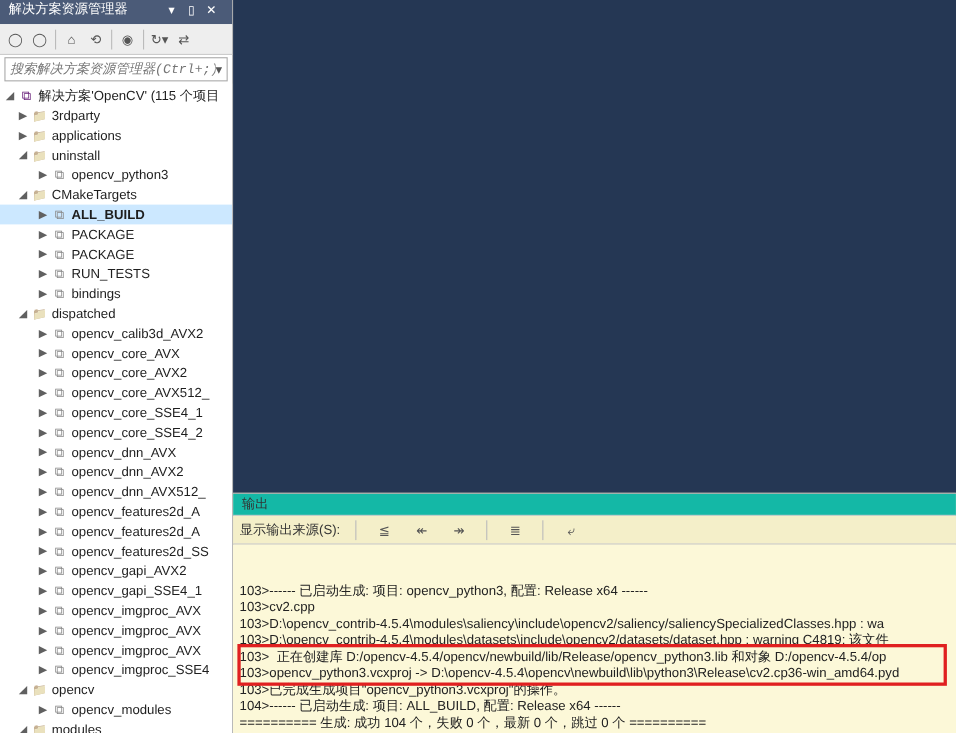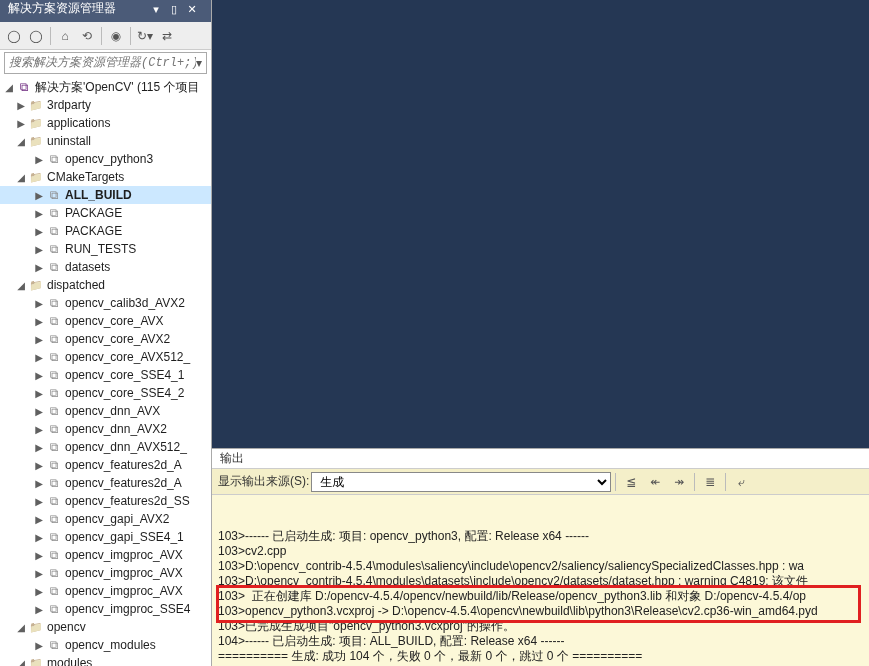--- a/index.html
+++ b/index.html
@@ -18,22 +18,22 @@
 .tree-row.selected { background: #cce8ff; }
 .tree-row.bold .label { font-weight: 700; }
 .expander { width: 14px; text-align: center; color: #606060; font-size: 10px; user-select: none; }
 .icon { width: 16px; height: 16px; display: inline-flex; align-items: center; justify-content: center; margin-right: 3px; font-size: 12px; }
 .icon.sln { color: #68217a; }
 .icon.folder { color: #dcb67a; }
 .icon.proj { color: #888; }
 .label { color: #1e1e1e; font-size: 12px; }
 .right-area { position: absolute; left: 212px; top: 0; right: 0; height: 448px; background: #253754; }
 .output-panel { position: absolute; left: 212px; top: 448px; right: 0; bottom: 0; background: #fcf8d8; border-top: 1px solid #aaa; display: flex; flex-direction: column; }
-.output-title { background: #ffffff; height: 20px; padding: 0 8px; display: flex; align-items: center; font-size: 12px; color: #333; border-bottom: 1px solid #ccc; }
-.output-toolbar { background: #f4efc9; height: 26px; display: flex; align-items: center; padding: 0 6px; gap: 2px; border-bottom: 1px solid #ccc; font-size: 12px; color: #333; }
+.output-title { background: #14b8a6; height: 20px; padding: 0 8px; display: flex; align-items: center; font-size: 12px; color: #333; border-bottom: 1px solid #ccc; }
+.output-toolbar { background: #f4efc9; height: 26px; display: flex; align-items: center; padding: 0 6px; gap: 12px; border-bottom: 1px solid #ccc; font-size: 12px; color: #333; }
 .output-toolbar select { background: #fff; border: 1px solid #888; font-size: 12px; height: 20px; width: 300px; padding: 0 4px; }
 .out-btn { width: 22px; height: 20px; display: flex; align-items: center; justify-content: center; cursor: pointer; color: #555; border-radius: 2px; }
 .output-body { flex: 1; background: #fcf8d8; padding: 4px 6px; font-family: "Consolas", "Courier New", monospace; font-size: 12px; color: #222; overflow: auto; white-space: pre; line-height: 15px; position: relative; }
 .highlight-box { position: absolute; border: 3px solid #e02020; left: 4px; right: 8px; top: 90px; height: 38px; pointer-events: none; }
 </style>
 </head>
 <body>
 
 <div class="left-panel">
   <div class="titlebar">
@@ -107,21 +107,21 @@
           <span class="label">PACKAGE</span>
         </div>
         <div class="tree-row" style="padding-left: 32px;">
           <span class="expander">▶</span>
           <span class="icon proj">⧉</span>
           <span class="label">RUN_TESTS</span>
         </div>
         <div class="tree-row" style="padding-left: 32px;">
           <span class="expander">▶</span>
           <span class="icon proj">⧉</span>
-          <span class="label">datasets</span>
+          <span class="label">bindings</span>
         </div>
         <div class="tree-row" style="padding-left: 14px;">
           <span class="expander">◢</span>
           <span class="icon folder" style="filter: grayscale(70%); font-size: 11px;">📁</span>
           <span class="label">dispatched</span>
         </div>
         <div class="tree-row" style="padding-left: 32px;">
           <span class="expander">▶</span>
           <span class="icon proj">⧉</span>
           <span class="label">opencv_calib3d_AVX2</span>
@@ -229,23 +229,20 @@
       </div>
   </div>
 </div>
 
 <div class="right-area"></div>
 
 <div class="output-panel">
   <div class="output-title">输出</div>
   <div class="output-toolbar">
     <span>显示输出来源(S):</span>
-    <select>
-      <option>生成</option>
-    </select>
     <span class="tb-sep"></span>
     <span class="out-btn">≦</span>
     <span class="out-btn">↞</span>
     <span class="out-btn">↠</span>
     <span class="tb-sep"></span>
     <span class="out-btn">≣</span>
     <span class="tb-sep"></span>
     <span class="out-btn">⤶</span>
   </div>
   <div class="output-body">

